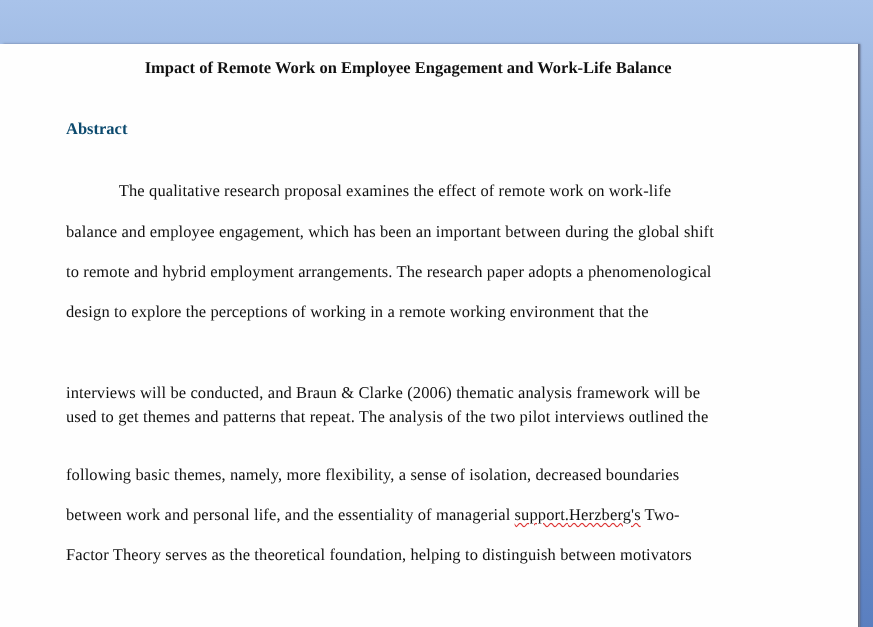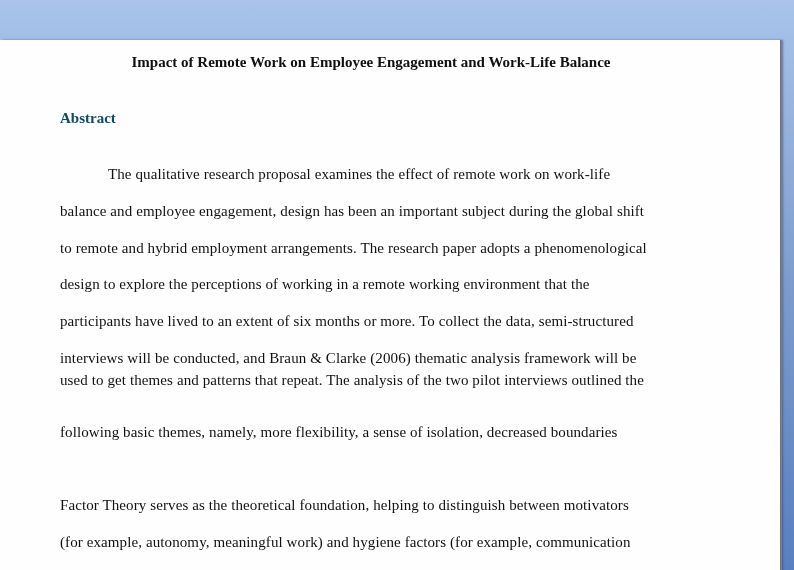--- a/index.html
+++ b/index.html
@@ -34,24 +34,25 @@
   }
 </style>
 </head>
 <body>
 
 <div class="page">
   <div class="title">Impact of Remote Work on Employee Engagement and Work-Life Balance</div>
   <div class="heading">Abstract</div>
 
   <div class="body-line indent" style="top:126px">The qualitative research proposal examines the effect of remote work on work-life</div>
-  <div class="body-line" style="top:163px">balance and employee engagement, design has been an important subject during the global shift</div>
+  <div class="body-line" style="top:163px">balance and employee engagement, which has been an important between during the global shift</div>
   <div class="body-line" style="top:200px">to remote and hybrid employment arrangements. The research paper adopts a phenomenological</div>
   <div class="body-line" style="top:236px">design to explore the perceptions of working in a remote working environment that the</div>
-  <div class="body-line" style="top:273px">participants have lived to an extent of six months or more. To collect the data, semi-structured</div>
   <div class="body-line" style="top:310px">interviews will be conducted, and Braun &amp; Clarke (2006) thematic analysis framework will be</div>
   <div class="body-line" style="top:332px">used to get themes and patterns that repeat. The analysis of the two pilot interviews outlined the</div>
   <div class="body-line" style="top:384px">following basic themes, namely, more flexibility, a sense of isolation, decreased boundaries</div>
+  <div class="body-line" style="top:421px">
+    <span>between work and personal life, and the essentiality of managerial </span><span class="squiggle">support.Herzberg's</span><span> Two-</span>
+  </div>
   <div class="body-line" style="top:457px">Factor Theory serves as the theoretical foundation, helping to distinguish between motivators</div>
-  <div class="body-line" style="top:494px">(for example, autonomy, meaningful work) and hygiene factors (for example, communication</div>
 </div>
 
 <div style="position:absolute;left:784px;top:0;width:10px;height:570px;"></div>
 
 </body></html>

